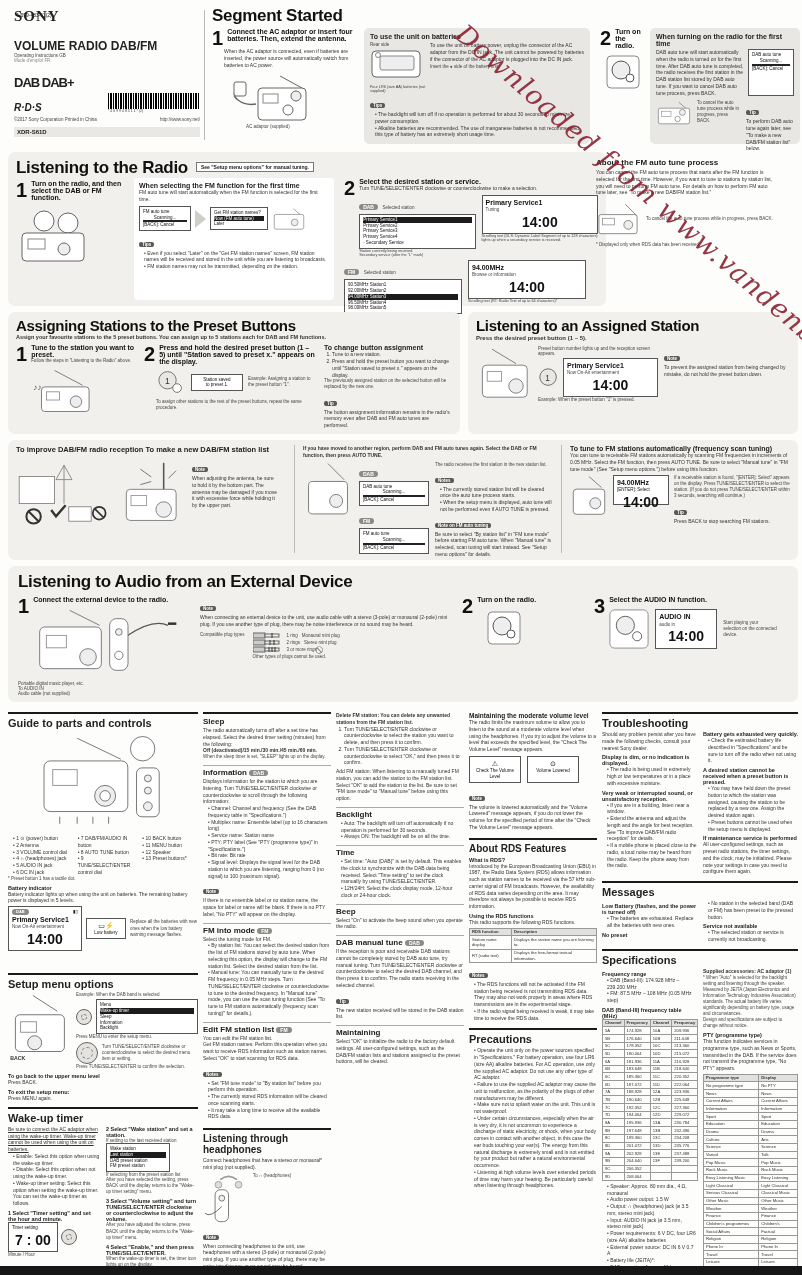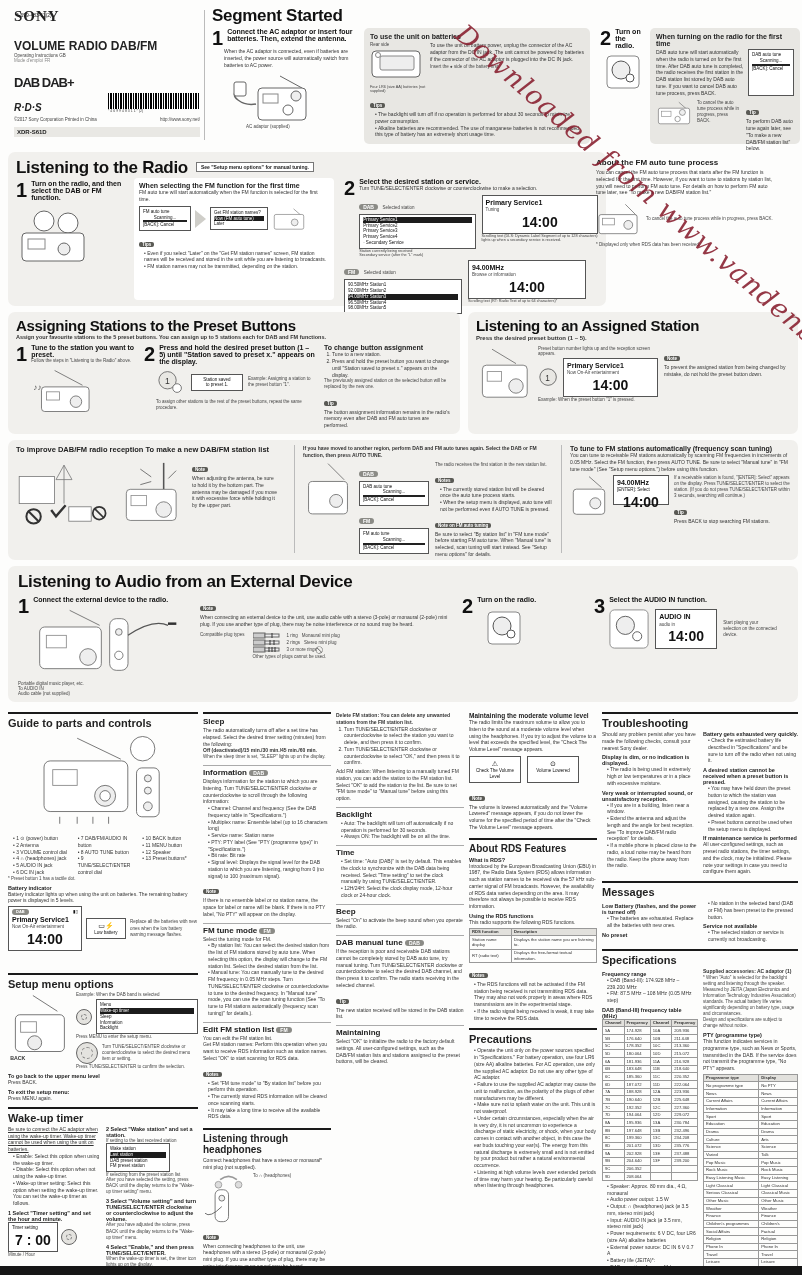--- a/index.html
+++ b/index.html
@@ -657,21 +657,21 @@
           <li>Multiplex name: Ensemble label (up to 16 characters long)</li>
           <li>Service name: Station name</li>
           <li>PTY: PTY label (See "PTY (programme type)" in "Specifications.")</li>
           <li>Bit rate: Bit rate</li>
           <li>Signal level: Displays the signal level for the DAB station to which you are listening, ranging from 0 (no signal) to 100 (maximum signal).</li>
         </ul>
       </div>
     <span class="badge">Note</span>
     <p>If there is no ensemble label or no station name, the space for label or name will be blank. If there is no PTY label, "No PTY" will appear on the display.</p>
 
-    <div class="rule-light refh2" style="margin-top:5px;"><span>FM tune mode</span> <span class="bandbadge">FM</span></div>
+    <div class="rule-light refh2" style="margin-top:5px;"><span>FM into mode</span> <span class="bandbadge">FM</span></div>
     <p>Select the tuning mode for FM.</p>
     <div class="deflist">
         <ul style="list-style:none;">
           <li>By station list: You can select the desired station from the list of FM stations stored by auto tune. When selecting this option, the display will change to the FM station list. Select the desired station from the list.</li>
           <li>Manual tune: You can manually tune to the desired FM frequency in 0.05 MHz steps. Turn TUNE/SELECT/ENTER clockwise or counterclockwise to tune to the desired frequency. In "Manual tune" mode, you can use the scan tuning function (See "To tune to FM stations automatically (frequency scan tuning)" for details.).</li>
         </ul>
       </div>
 
     <div class="rule-light refh2" style="margin-top:5px;"><span>Edit FM station list</span> <span class="bandbadge">FM</span></div>
     <p>You can edit the FM station list.</p>

